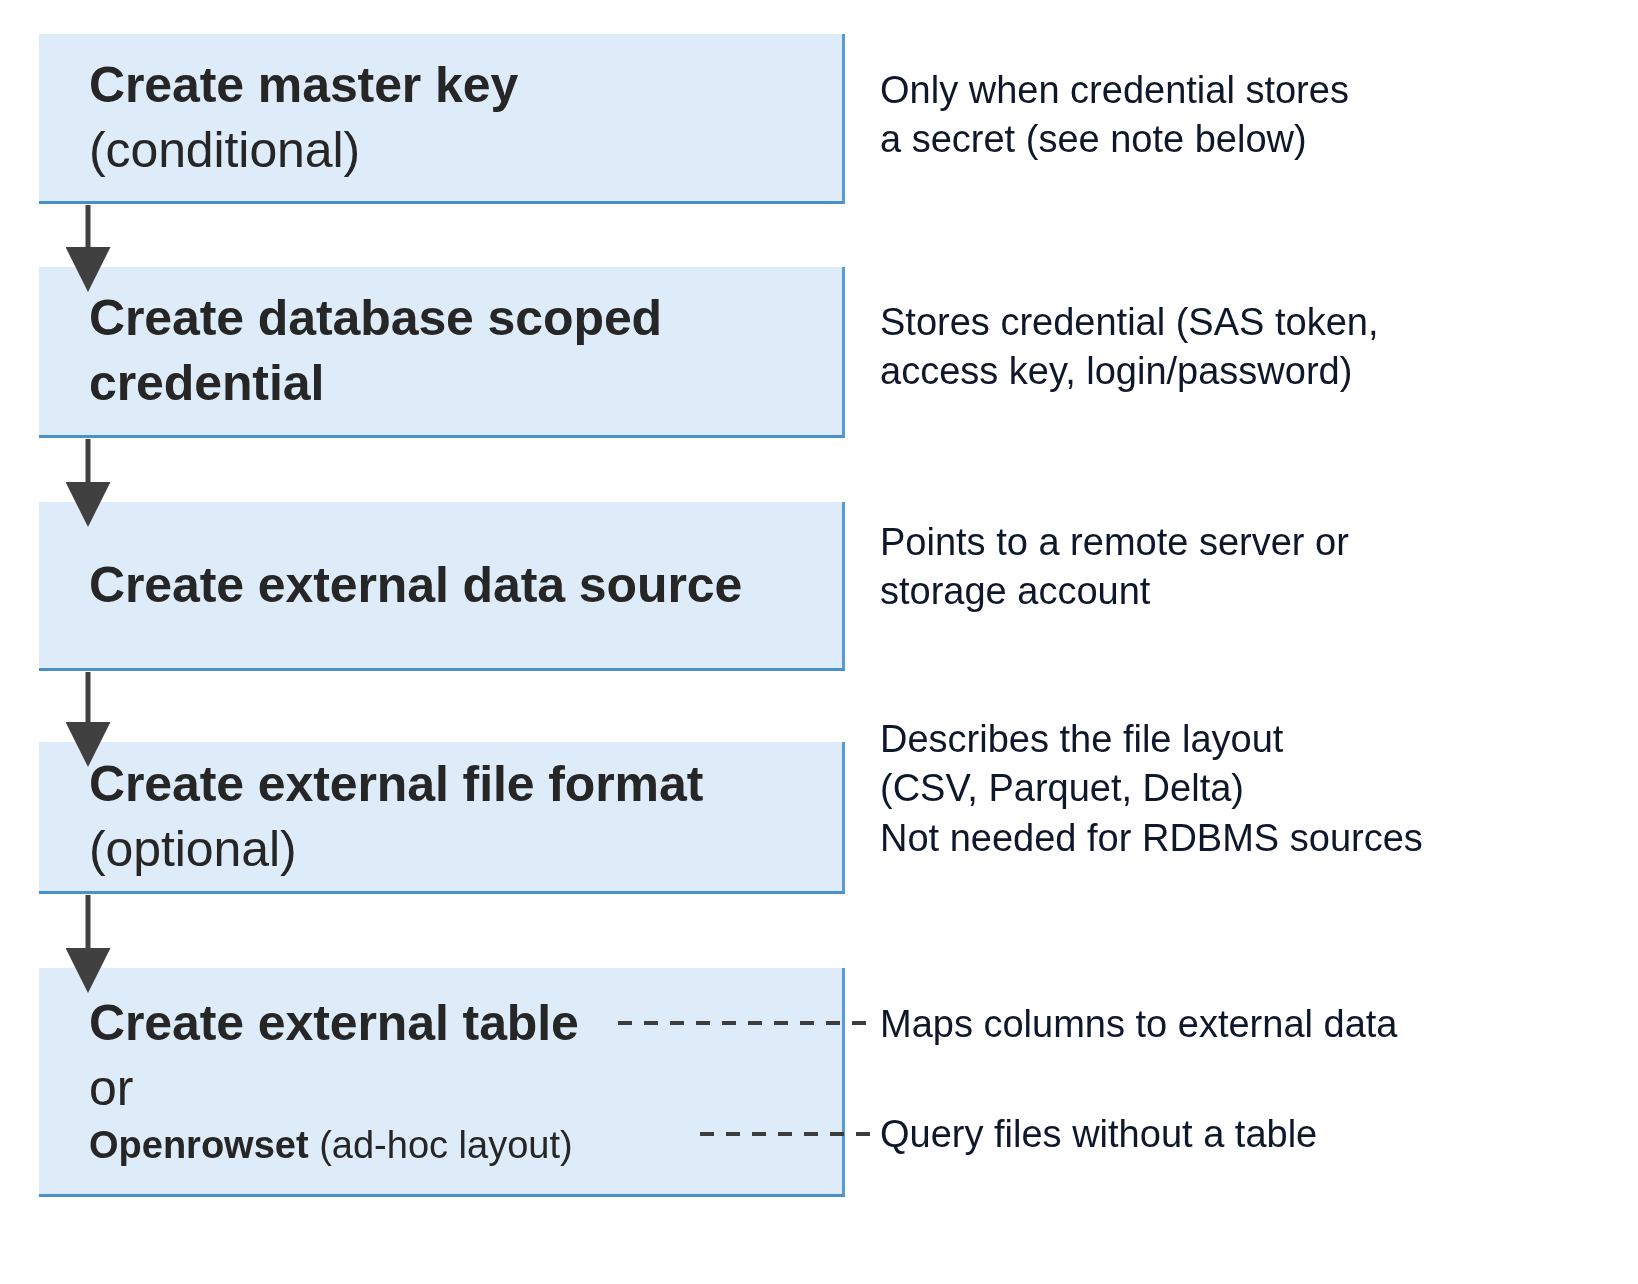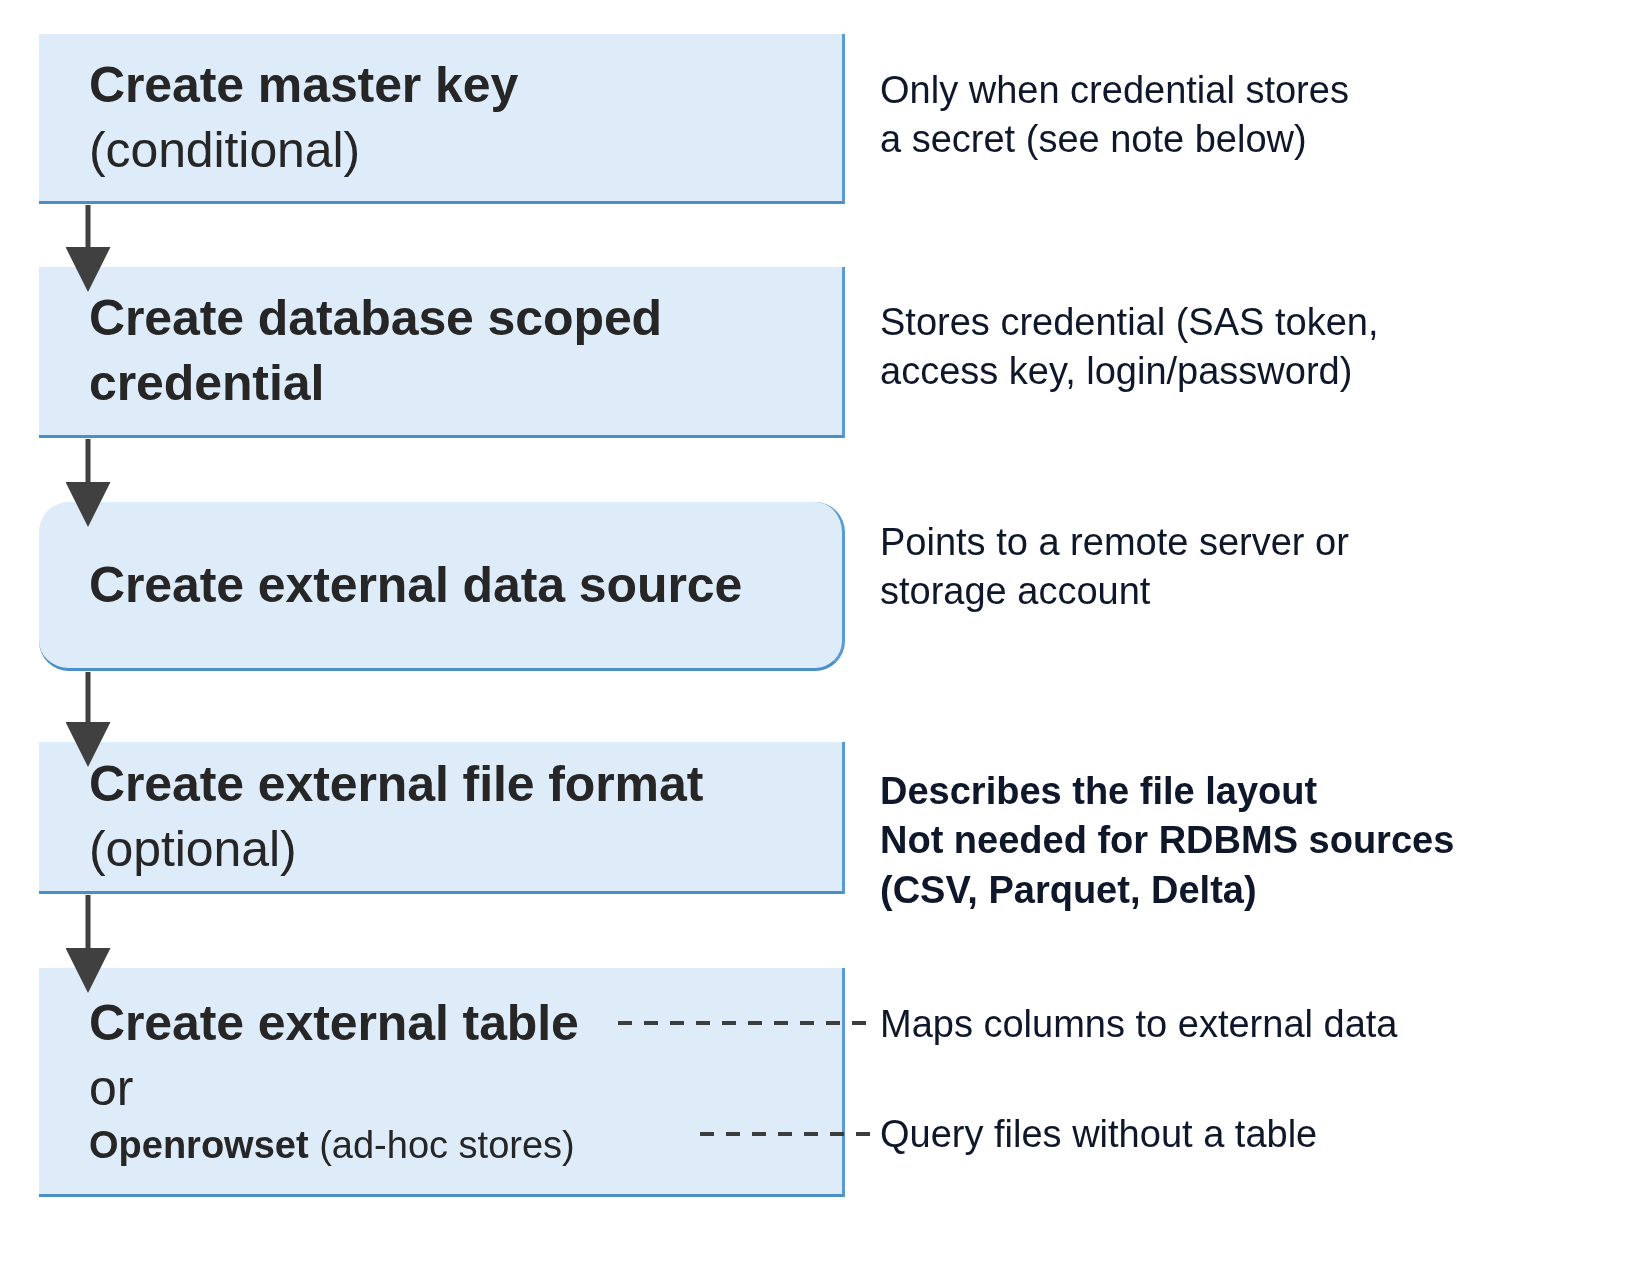--- a/index.html
+++ b/index.html
@@ -107,48 +107,48 @@
     <div class="box-inner">
       <div class="bline strong">Create database scoped</div>
       <div class="bline strong">credential</div>
     </div>
   </div>
   <div class="note" style="top:298px;">
     <div>Stores credential (SAS token,</div>
     <div>access key, login/password)</div>
   </div>
 
-  <div class="box" style="top:502px; height:169px;border-radius:30px;">
+  <div class="box" style="top:502px; height:169px;">
     <div class="box-inner">
       <div class="bline strong">Create external data source</div>
     </div>
   </div>
   <div class="note" style="top:518px;">
     <div>Points to a remote server or</div>
     <div>storage account</div>
   </div>
 
   <div class="box" style="top:742px; height:152px;">
     <div class="box-inner">
       <div class="bline strong">Create external file format</div>
       <div class="bline light">(optional)</div>
     </div>
   </div>
-  <div class="note" style="top:767px;font-weight:bold;">
+  <div class="note" style="top:715px;">
     <div>Describes the file layout</div>
+    <div>(CSV, Parquet, Delta)</div>
     <div>Not needed for RDBMS sources</div>
-    <div>(CSV, Parquet, Delta)</div>
   </div>
 
   <div class="box" style="top:968px; height:229px;">
     <div class="box-inner">
       <div class="bline strong">Create external table</div>
       <div class="bline light">or</div>
       <div class="mix">
-        <b>Openrowset</b><span> (ad-hoc stores)</span>
+        <b>Openrowset</b><span> (ad-hoc layout)</span>
       </div>
     </div>
   </div>
   <div class="note" style="top:1000px;">
     <div>Maps columns to external data</div>
   </div>
   <div class="note" style="top:1110px;">
     <div>Query files without a table</div>
   </div>
 

